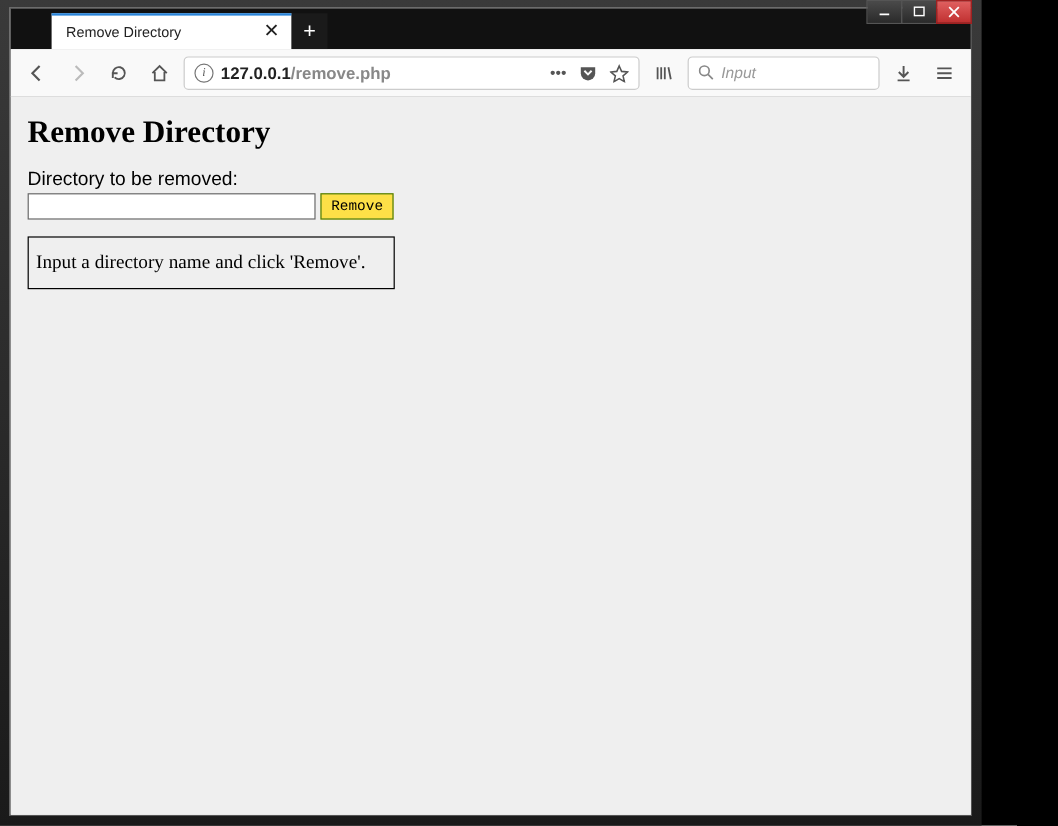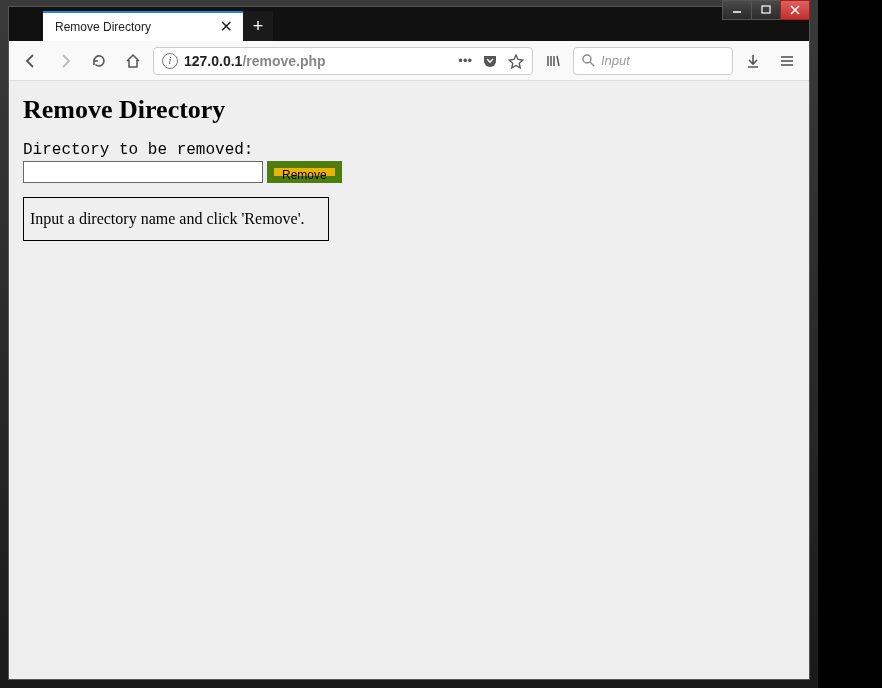--- a/index.html
+++ b/index.html
@@ -157,41 +157,41 @@
       overflow: auto;
     }
     .content h1 {
       font-family: "Times New Roman", serif;
       font-size: 26px;
       font-weight: bold;
       margin-bottom: 16px;
       color: #000;
     }
     .form-label {
-      font-family: Liberation Mono, monospace;
+      font-family: Liberation Sans, sans-serif;
       font-size: 16px;
       color: #000;
       margin-bottom: 2px;
     }
     .form-row { display: flex; align-items: center; gap: 4px; }
     .dir-input {
       width: 240px;
       height: 22px;
       border: 1px solid #666;
       background: #fff;
       font-family: "Times New Roman", serif;
       font-size: 15px;
       padding: 0 4px;
     }
     .remove-btn {
       height: 22px;
       padding: 0 8px;
-      background: #eab308;
-      border: 7px solid #4d7c0f;
-      font-family: Liberation Sans, sans-serif;
+      background: #fde047;
+      border: 1px solid #4d7c0f;
+      font-family: Liberation Mono, monospace;
       font-size: 12px;
       cursor: pointer;
     }
     .msg-box {
       margin-top: 14px;
       border: 1px solid #000;
       padding: 12px 6px;
       width: 306px;
       font-family: "Times New Roman", serif;
       font-size: 16px;

